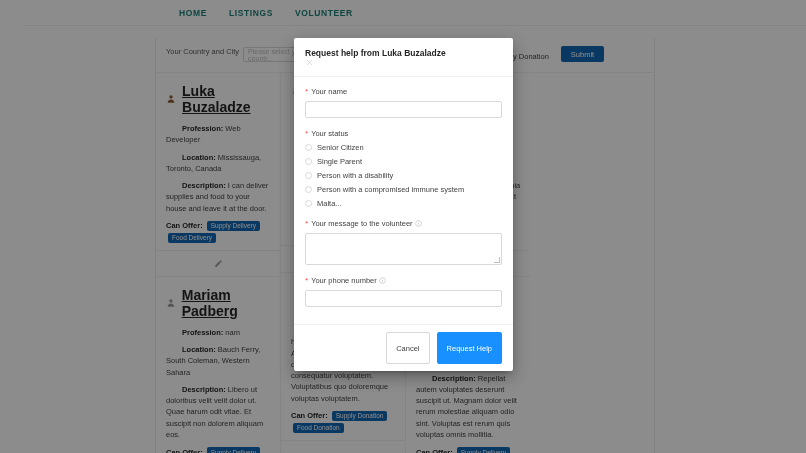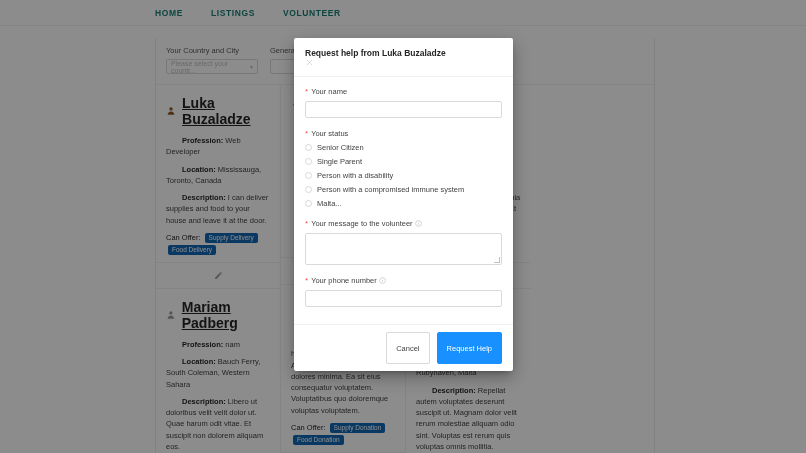--- a/index.html
+++ b/index.html
@@ -12,40 +12,40 @@
     position:relative;
     font-size:11px;
     color:#262626;
   }
 
   
   #page { position:absolute; inset:0; background:#ffffff; }
 
   .navbar{
     height:26px; background:#ffffff; border-bottom:1px solid #f0f0f0;
-    display:flex; align-items:center; padding-left:155px; gap:28px;
+    display:flex; align-items:center; padding-left:155px; gap:22px;margin-left:24px;
   }
   .nav-link{
     font-size:8.5px; letter-spacing:.6px; font-weight:700;
     color:#1a7f77; text-decoration:none; cursor:pointer;
   }
 
   .page-body{ padding:12px 0 0 0; }
   .container{
     margin-left:155px; width:500px;
     border:1px solid #ececec; border-top:none;
     background:#fff;
   }
 
   
   .filterbar{
     display:flex; align-items:flex-end; gap:12px;
     padding:8px 10px 10px 10px; border-bottom:1px solid #f1f1f1;
   }
-  .field{ display:flex; flex-direction:column; gap:4px; }
+  .field{ display:flex; flex-direction:row; gap:4px; }
   .field-label{ font-size:7.5px; color:#595959; }
   .select-box{
     width:92px; height:15px; border:1px solid #d9d9d9; border-radius:2px;
     background:#fff; display:flex; align-items:center; justify-content:space-between;
     padding:0 4px; font-size:7px; color:#bfbfbf;
   }
   .caret{ font-size:6px; color:#bfbfbf; }
   .input-box{
     width:92px; height:15px; border:1px solid #d9d9d9; border-radius:2px; background:#fff;
   }
@@ -63,21 +63,21 @@
   .col{ width:125px; border-right:1px solid #f0f0f0; }
   .col:last-child{ border-right:none; }
 
   .card{ border-bottom:1px solid #f0f0f0; padding:10px 10px 0 10px; position:relative; }
   .card-head{ display:flex; align-items:center; gap:6px; margin-bottom:8px; }
   .avatar{ width:12px; height:12px; display:block; }
   .card-title{ font-size:14px; font-weight:700; color:#262626;text-decoration:underline; }
   .row{ font-size:7.5px; line-height:1.5; color:#434343; margin-bottom:6px; }
   .row b{ font-weight:700; color:#262626;margin-left:16px; }
   .offer-row{ font-size:7.5px; margin-bottom:6px; }
-  .offer-row b{ font-weight:400;margin-top:12px; }
+  .offer-row b{ font-weight:700;margin-top:12px; }
   .tag{
     display:inline-block; background:#1268b3; color:#fff;
     font-size:6.5px; padding:1.5px 4px; border-radius:2px; margin:1px 0 1px 2px;
     white-space:nowrap;
   }
   .card-foot{
     height:26px; border-top:1px solid #f0f0f0; margin:6px -10px 0 -10px;
     display:flex; align-items:center; justify-content:center;
   }
   .pencil{ width:9px; height:9px; opacity:.55; }

